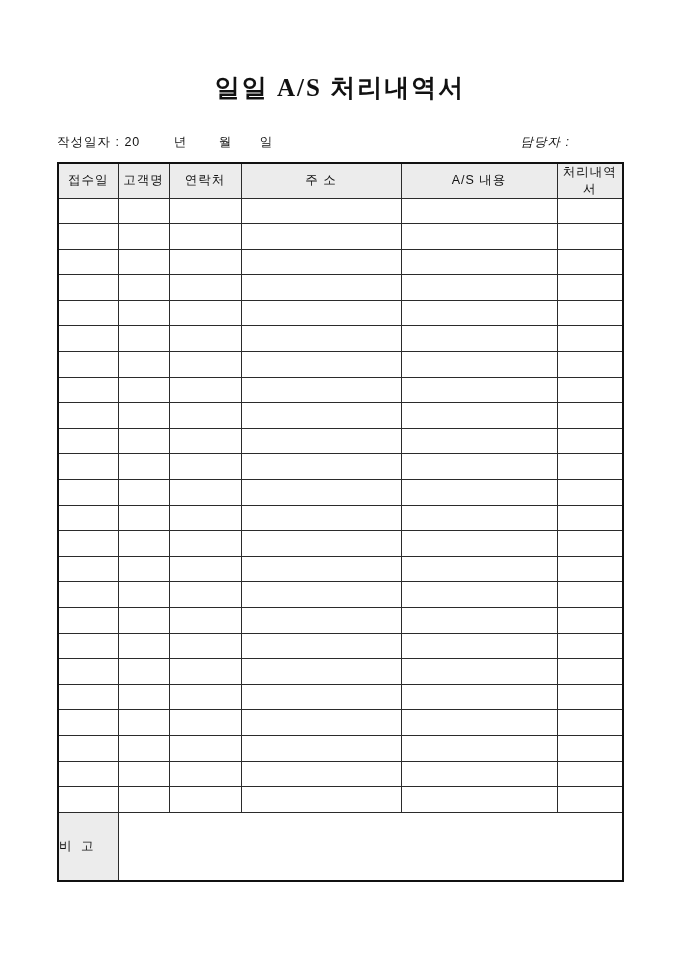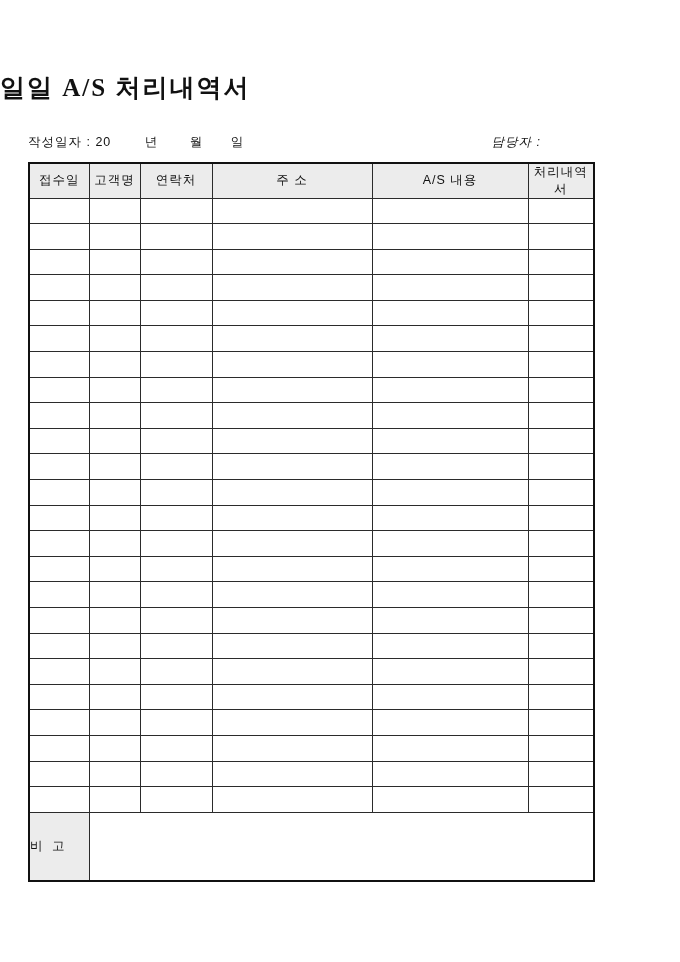--- a/index.html
+++ b/index.html
@@ -17,29 +17,29 @@
   }
   .page {
     position: relative;
     width: 680px; height: 962px;
     background: #ffffff;
     overflow: hidden;
   }
   .doc-title {
     margin: 0;
     padding-top: 74px;
-    text-align: left;
+    text-align: center;
     font-family: "Liberation Serif", "DejaVu Serif", serif;
     font-weight: bold;
     font-size: 25px;
     letter-spacing: 2px;
     line-height: 1.1;
   }
   .content {
-    margin-left: 28px;
+    margin-left: 57px;
     width: 565px;
   }
   .meta-row {
     display: flex;
     justify-content: space-between;
     align-items: baseline;
     margin-top: 33px;
     font-size: 12.5px;
     line-height: 15px;
     letter-spacing: 1px;

